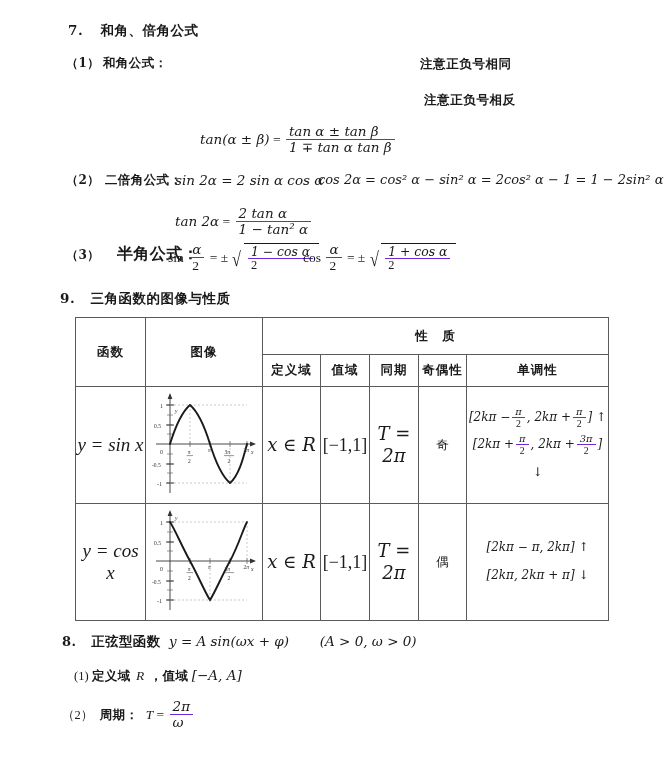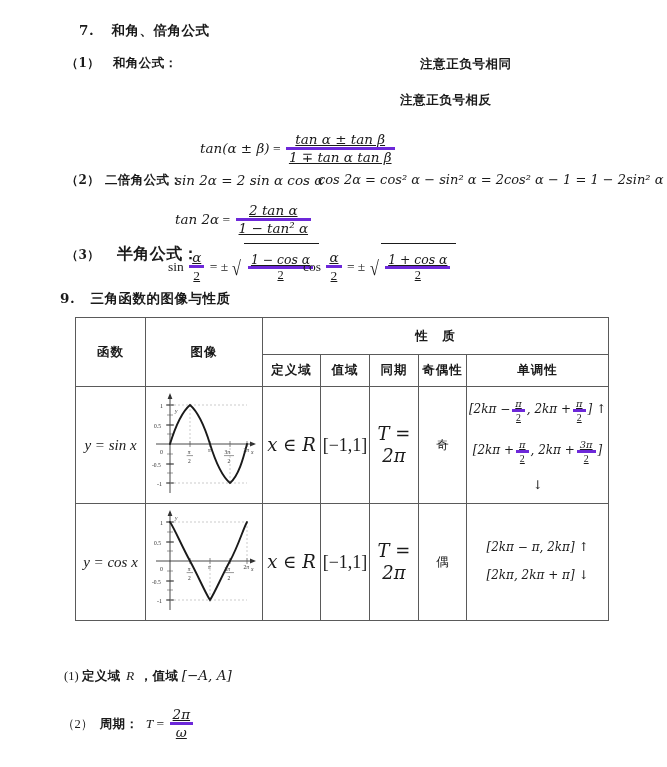--- a/index.html
+++ b/index.html
@@ -23,29 +23,27 @@
 
   
   .mi { font-style: italic; font-family: "Liberation Serif", serif; }
   .mup { font-style: normal; font-family: "Liberation Serif", serif; }
   .gk { font-style: italic; font-family: "DejaVu Serif", serif; }
 
   
   .frac {
     display: inline-block;
     vertical-align: middle;
-    text-align: center;
     line-height: 1.12;
-    margin: 8px 2px;
+    margin: 0 2px;
     position: relative;
     top: -0.05em;
-    text-decoration: underline;
   }
   .frac > .num { display: block; padding: 0 3px; }
-  .frac > .den { display: block; border-top: 3px solid #6d28d9; padding: 0 3px; }
+  .frac > .den { display: block; border-top: 1px solid #6d28d9; padding: 0 3px; }
 
   
   .sfrac { font-size: 0.82em; }
 
   
   .rad { display: inline-block; vertical-align: middle; white-space: nowrap; }
   .rad > .sign {
     display: inline-block;
     font-size: 1.5em;
     vertical-align: middle;
@@ -107,70 +105,70 @@
   .tbl .hcn {
     font-family: "DejaVu Serif", serif;
     font-weight: bold;
     font-size: 12.5px;
     letter-spacing: 1px;
     margin-left: 24px;
   }
   .hdr-top { height: 37px; }
   .hdr-bot { height: 32px; }
   .row-graph { height: 117px; }
-  .cell-fn { font-size: 15px; }
+  .cell-fn { font-size: 19px; }
   .cell-val { font-size: 18px; }
   .cell-mono { font-size: 12px; line-height: 2.3; }
   .par { font-family: "DejaVu Serif", serif; font-weight: bold; font-size: 12.5px; }
 
   .graph-wrap {
     width: 100%;
     height: 113px;
     display: flex;
     align-items: center;
     justify-content: center;
   }
 </style>
 </head>
 <body>
 
 <div class="page">
 
-  <div class="h-sec" style="left:79px; top:22px;">
+  <div class="h-sec" style="left:68px; top:22px;">
     <span>7.</span>
     <span style="display:inline-block;width:7px"></span>
     <span>和角、倍角公式</span>
   </div>
 
   <div class="line" style="left:66px; top:56px;">
     <span class="cn" style="font-size:12px">（1）</span>
-    <span class="cn" style="font-size:12.5px; margin-left:10px">和角公式：</span>
+    <span class="cn" style="font-size:12.5px; margin-left:0">和角公式：</span>
   </div>
 
   <div class="line cn-note" style="left:420px; top:57px;">注意正负号相同</div>
 
-  <div class="line cn-note" style="left:400px; top:93px;">注意正负号相反</div>
+  <div class="line cn-note" style="left:424px; top:93px;">注意正负号相反</div>
 
   <div class="line" style="left:200px; top:125px;">
     <span class="gk">tan(α ± β)</span>
     <span class="mup">=</span>
     <span class="frac">
       <span class="num gk">tan α ± tan β</span>
       <span class="den gk">1 ∓ tan α tan β</span>
     </span>
   </div>
 
   <div class="line" style="left:66px; top:173px;">
     <span class="cn" style="font-size:12px">（2）</span>
     <span class="cn" style="font-size:12.5px; margin-left:2px">二倍角公式：</span>
   </div>
   <div class="line gk" style="left:175px; top:173px;">sin 2α = 2 sin α cos α</div>
   <div class="line gk" style="left:318px; top:173px; font-size:13px;text-align:center;">cos 2α = cos² α − sin² α = 2cos² α − 1 = 1 − 2sin² α</div>
 
-  <div class="line" style="left:175px; top:196px;">
+  <div class="line" style="left:175px; top:207px;">
     <span class="gk">tan 2α</span>
     <span class="mup">=</span>
     <span class="frac">
       <span class="num gk">2 tan α</span>
       <span class="den gk">1 − tan² α</span>
     </span>
   </div>
 
   <div class="line" style="left:66px; top:245px;">
     <span class="cn" style="font-size:12px">（3）</span>
@@ -411,22 +409,30 @@
         </td>
         <td class="par">偶</td>
         <td class="cell-mono">
           <div class="gk">[2kπ − π, 2kπ] ↑</div>
           <div class="gk">[2kπ, 2kπ + π] ↓</div>
         </td>
       </tr>
     </tbody>
   </table>
 
-
-  <div class="line" style="left:64px; top:668px;">
+  <div class="line" style="left:62px; top:634px;">
+    <span class="cn" style="font-size:13px">8.</span>
+    <span style="display:inline-block;width:8px"></span>
+    <span class="cn" style="font-size:13.5px">正弦型函数</span>
+    <span class="gk" style="margin-left:5px">y = A sin(ωx + φ)</span>
+    <span style="display:inline-block;width:24px"></span>
+    <span class="gk">(A &gt; 0, ω &gt; 0)</span>
+  </div>
+
+  <div class="line" style="left:74px; top:668px;">
     <span class="mup" style="font-size:12.5px">(1)</span>
     <span class="cn" style="font-size:12.5px">定义域</span>
     <span class="mi" style="margin-left:2px">R</span>
     <span class="cn" style="font-size:12.5px; margin-left:2px">，值域</span>
     <span class="gk">[−A, A]</span>
   </div>
 
   <div class="line" style="left:62px; top:700px;">
     <span class="mup" style="font-size:12.5px">（2）</span>
     <span class="cn" style="font-size:12.5px; margin-left:3px">周期：</span>

